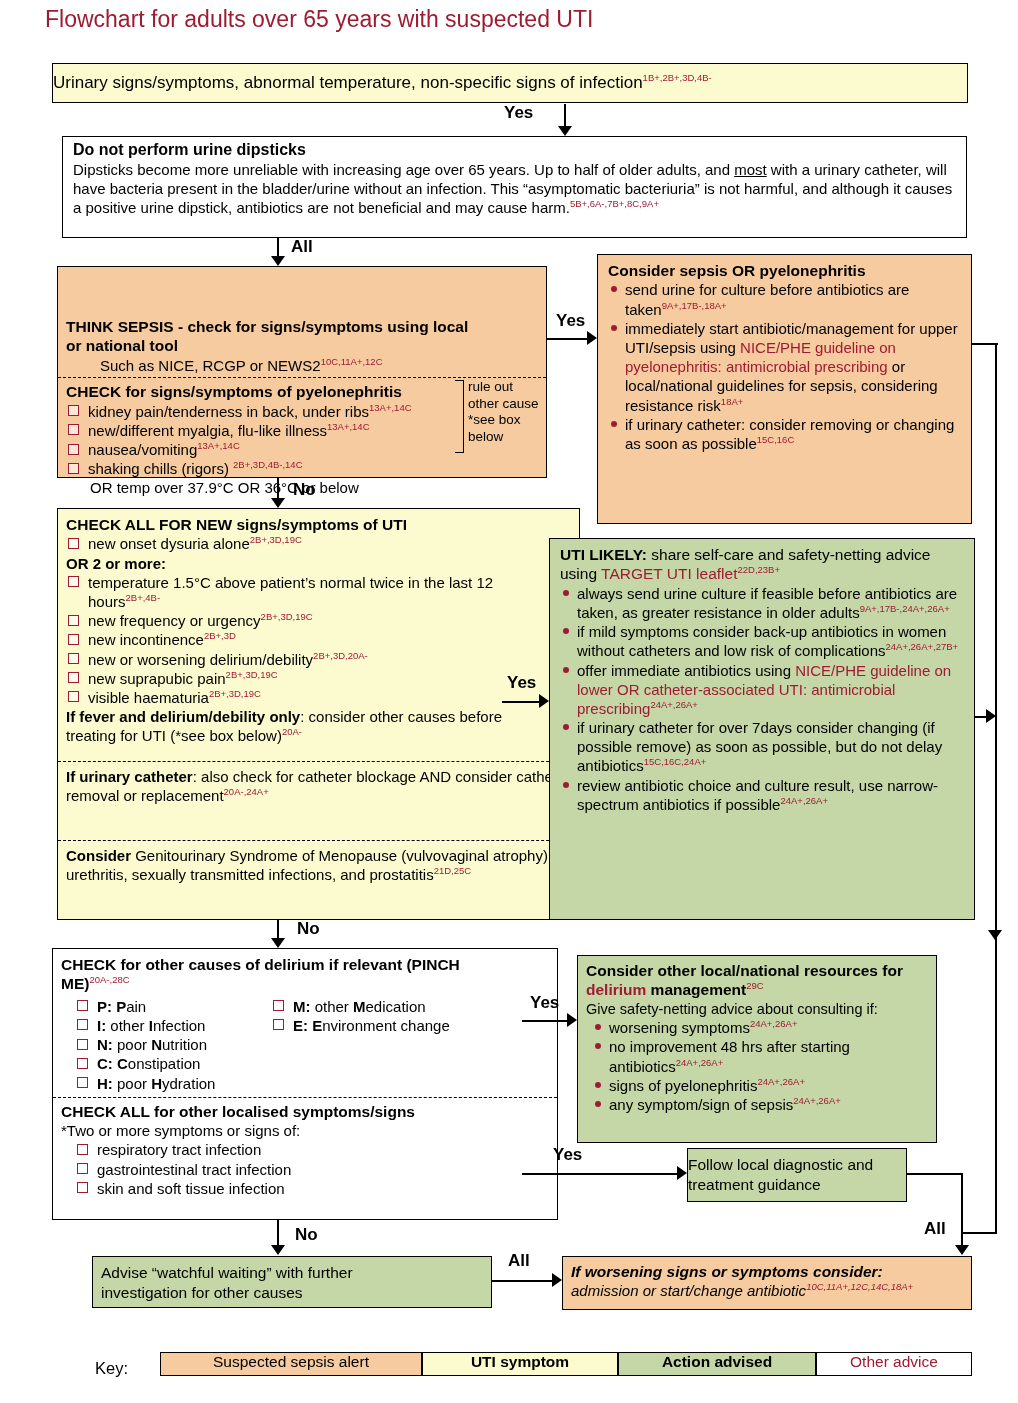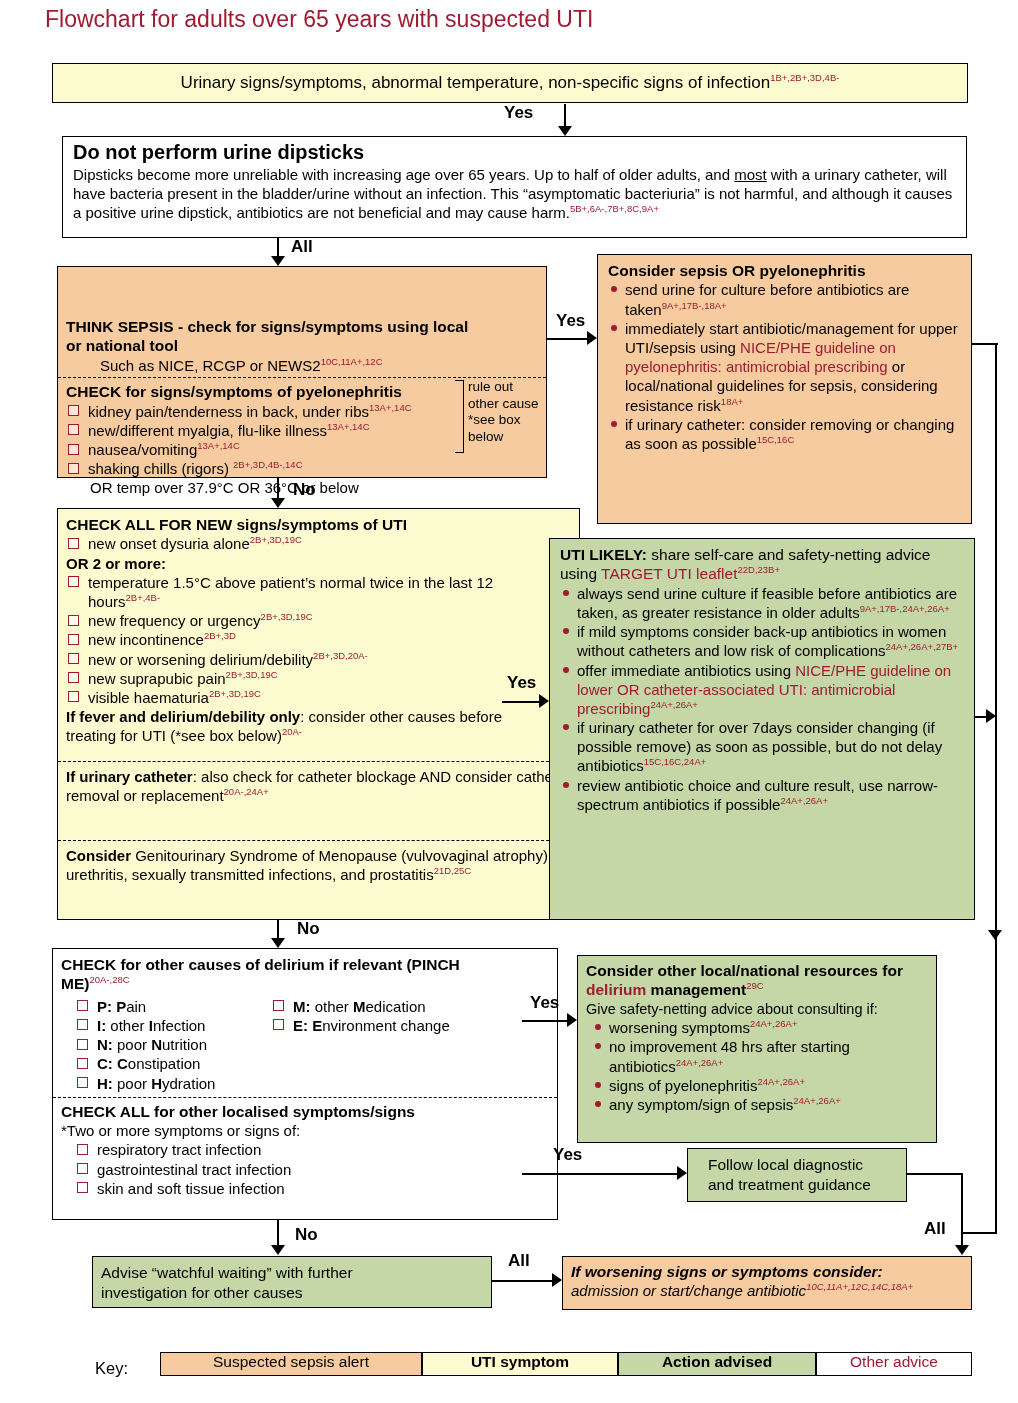--- a/index.html
+++ b/index.html
@@ -5,21 +5,21 @@
   *{margin:0;padding:0;box-sizing:border-box;}
   html,body{background:#fff;}
   body{font-family:"Liberation Sans","DejaVu Sans",sans-serif;color:#000;}
   .canvas{position:relative;width:1018px;height:1403px;background:#fff;overflow:hidden;}
   .title{position:absolute;left:45px;top:6px;font-size:23px;color:var(--accent-red);}
   .box{position:absolute;border:1.6px solid #000;}
   .fill-sepsis{background:var(--sepsis-orange);}
   .fill-uti{background:var(--uti-yellow);}
   .fill-action{background:var(--action-green);}
   .fill-other{background:var(--other-white);}
-  .center{display:flex;align-items:center;justify-content:center;text-align:center;}
+  .center{display:flex;align-items:center;text-align:center;}
   .dash{border-top:1.7px dashed #000;height:0;}
   .hline{position:absolute;height:2px;background:#000;}
   .vline{position:absolute;width:2px;background:#000;}
   .arr-d{position:absolute;width:0;height:0;border-left:7px solid transparent;border-right:7px solid transparent;border-top:10px solid #000;}
   .arr-r{position:absolute;width:0;height:0;border-top:7px solid transparent;border-bottom:7px solid transparent;border-left:10px solid #000;}
   .flow-label{position:absolute;font-weight:bold;font-size:17px;}
   .h15{font-size:15.5px;line-height:1.25;}
   .p15{font-size:15px;line-height:1.27;}
   .sub{font-size:15px;padding-left:34px;line-height:1.3;}
   .li{display:flex;align-items:flex-start;font-size:15px;line-height:1.28;}
@@ -47,21 +47,21 @@
 
   <div class="box fill-uti center" style="left:52px;top:63px;width:916px;height:40px;font-size:17px;">
     <div><span>Urinary signs/symptoms, abnormal temperature, non-specific signs of infection</span><sup>1B+,2B+,3D,4B-</sup></div>
   </div>
 
   <div class="flow-label" style="left:504px;top:103px;">Yes</div>
   <div class="vline" style="left:564px;top:104px;height:24px;"></div>
   <div class="arr-d" style="left:558px;top:126px;"></div>
 
   <div class="box fill-other" style="left:62px;top:136px;width:905px;height:102px;padding:4px 10px;">
-    <div style="font-size:20px;font-weight:bold;margin-bottom:1px;">Do not perform urine dipsticks</div>
+    <div style="font-size:16px;font-weight:bold;margin-bottom:1px;">Do not perform urine dipsticks</div>
     <div class="p15"><span>Dipsticks become more unreliable with increasing age over 65 years. Up to half of older adults, and </span><span class="u">most</span><span> with a urinary catheter, will have bacteria present in the bladder/urine without an infection. This “asymptomatic bacteriuria” is not harmful, and although it causes a positive urine dipstick, antibiotics are not beneficial and may cause harm.</span><sup>5B+,6A-,7B+,8C,9A+</sup></div>
   </div>
 
   <div class="flow-label" style="left:291px;top:237px;">All</div>
   <div class="vline" style="left:277px;top:238px;height:20px;"></div>
   <div class="arr-d" style="left:271px;top:256px;"></div>
 
   <div class="box fill-sepsis" style="left:57px;top:266px;width:490px;height:212px;">
     <div style="padding:6px 8px 2px;min-height:71px;">
       <div class="h15" style="padding-right:55px;margin-top:44px;"><span class="b">THINK SEPSIS - check for signs/symptoms using local or national tool</span></div>
@@ -302,21 +302,21 @@
           <span class="blt"></span>
           <span class="tx"><span>any symptom/sign of sepsis</span><sup>24A+,26A+</sup></span>
         </div>
       </div>
   </div>
 
   <div class="flow-label" style="left:553px;top:1145px;">Yes</div>
   <div class="hline" style="left:522px;top:1173px;width:158px;"></div>
   <div class="arr-r" style="left:677px;top:1166px;"></div>
 
-  <div class="box fill-action" style="left:687px;top:1148px;width:220px;height:54px;padding:6px 20px;">
+  <div class="box fill-action" style="left:687px;top:1148px;width:220px;height:54px;padding:6px 0;">
     <div class="p15" style="font-size:15.5px;"><span>Follow local diagnostic and treatment guidance</span></div>
   </div>
 
   <div class="flow-label" style="left:295px;top:1225px;">No</div>
   <div class="vline" style="left:277px;top:1220px;height:27px;"></div>
   <div class="arr-d" style="left:271px;top:1245px;"></div>
 
   <div class="box fill-action" style="left:92px;top:1256px;width:400px;height:52px;padding:6px 8px 6px 8px;">
     <div class="p15" style="font-size:15.5px;padding-right:70px;"><span>Advise “watchful waiting” with further investigation for other causes</span></div>
   </div>

